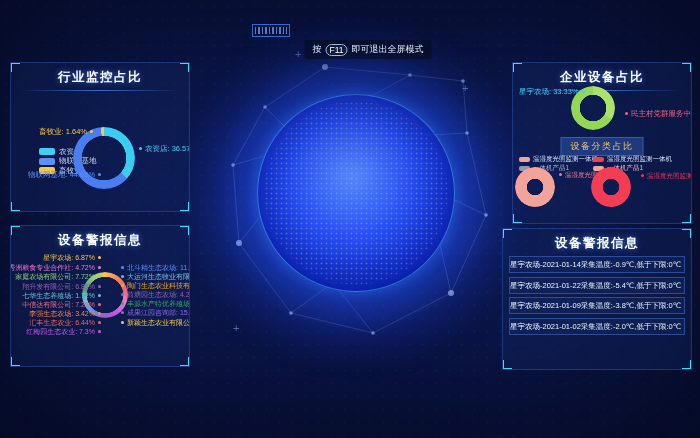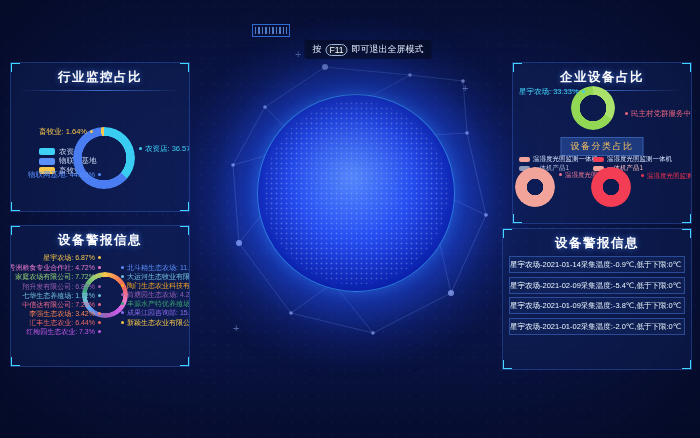--- a/index.html
+++ b/index.html
@@ -205,19 +205,19 @@
     <span class="co dl" style="left:46px;top:108px;color:#f27a93;font-size:6.5px">温湿度光照监测一...</span>
     <div class="donut d-red"></div>
     <span class="co dl" style="left:128px;top:109px;color:#f5334f;font-size:6.5px">温湿度光照监测一...</span>
   </section>
 
   <section class="panel" style="left:502px;top:228px;width:188px;height:140px">
     <i class="bc"></i>
     <h2 class="ptitle">设备警报信息</h2>
     <div class="arows">
       <div class="arow">星宇农场-2021-01-14采集温度:-0.9℃,低于下限:0℃</div>
-      <div class="arow">星宇农场-2021-02-09采集温度:-5.4℃,低于下限:0℃</div>
+      <div class="arow">星宇农场-2021-01-22采集温度:-5.4℃,低于下限:0℃</div>
       <div class="arow">星宇农场-2021-01-09采集温度:-3.8℃,低于下限:0℃</div>
       <div class="arow">星宇农场-2021-01-02采集温度:-2.0℃,低于下限:0℃</div>
     </div>
   </section>
 
 </div>
 
 </body></html>

